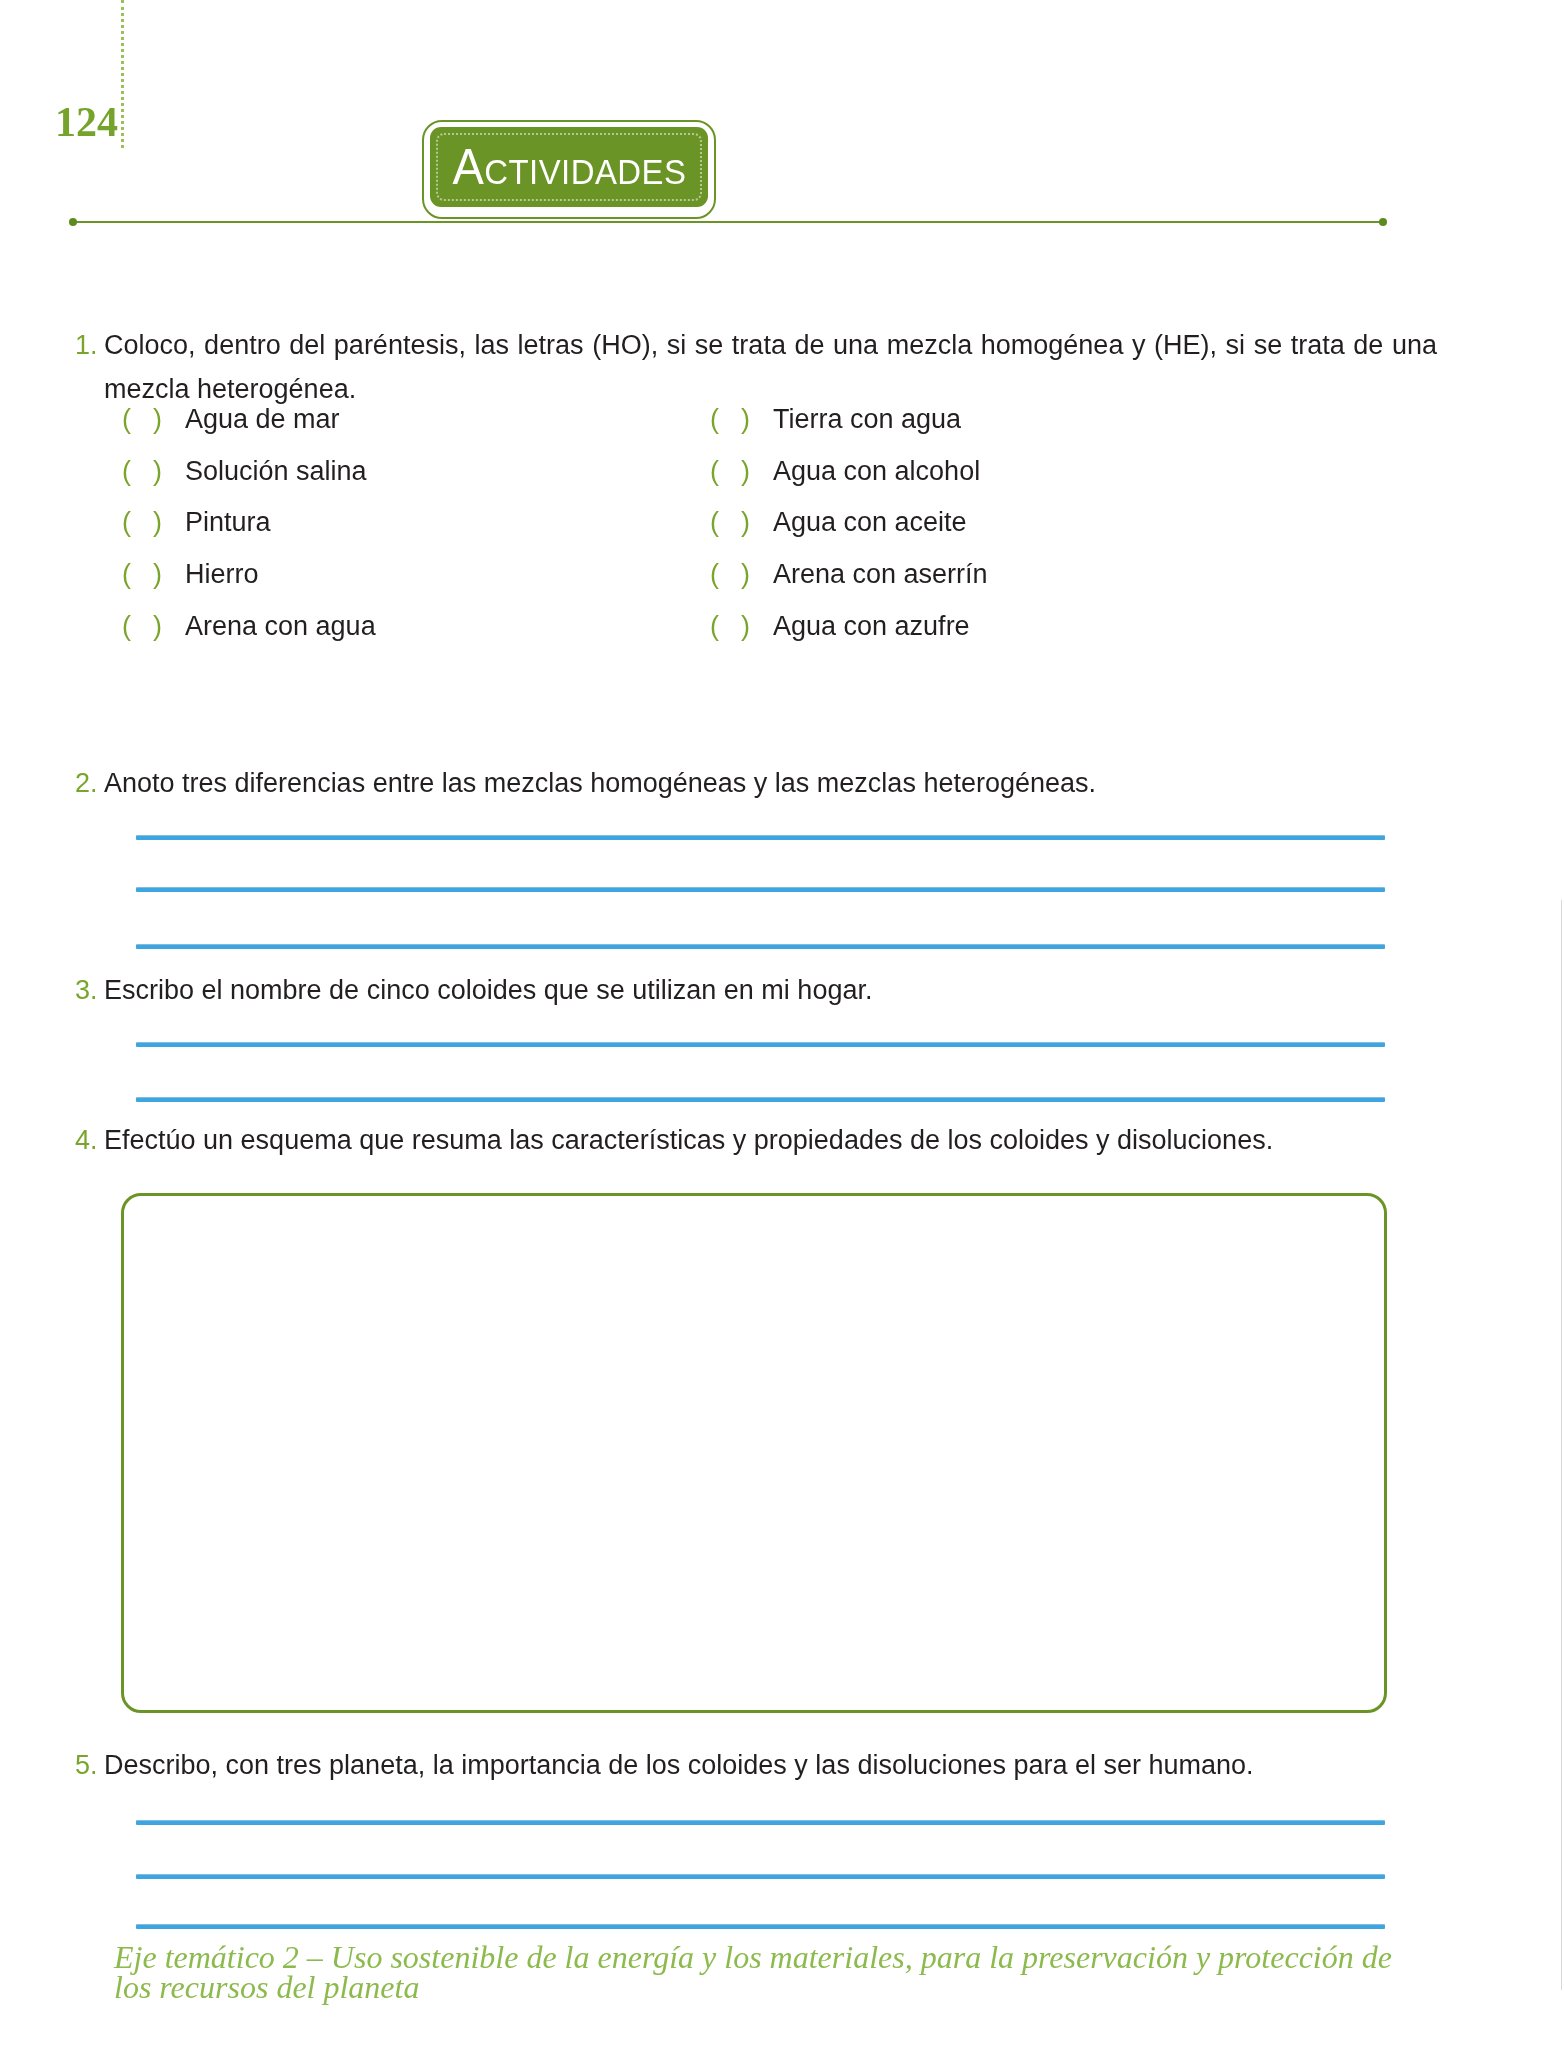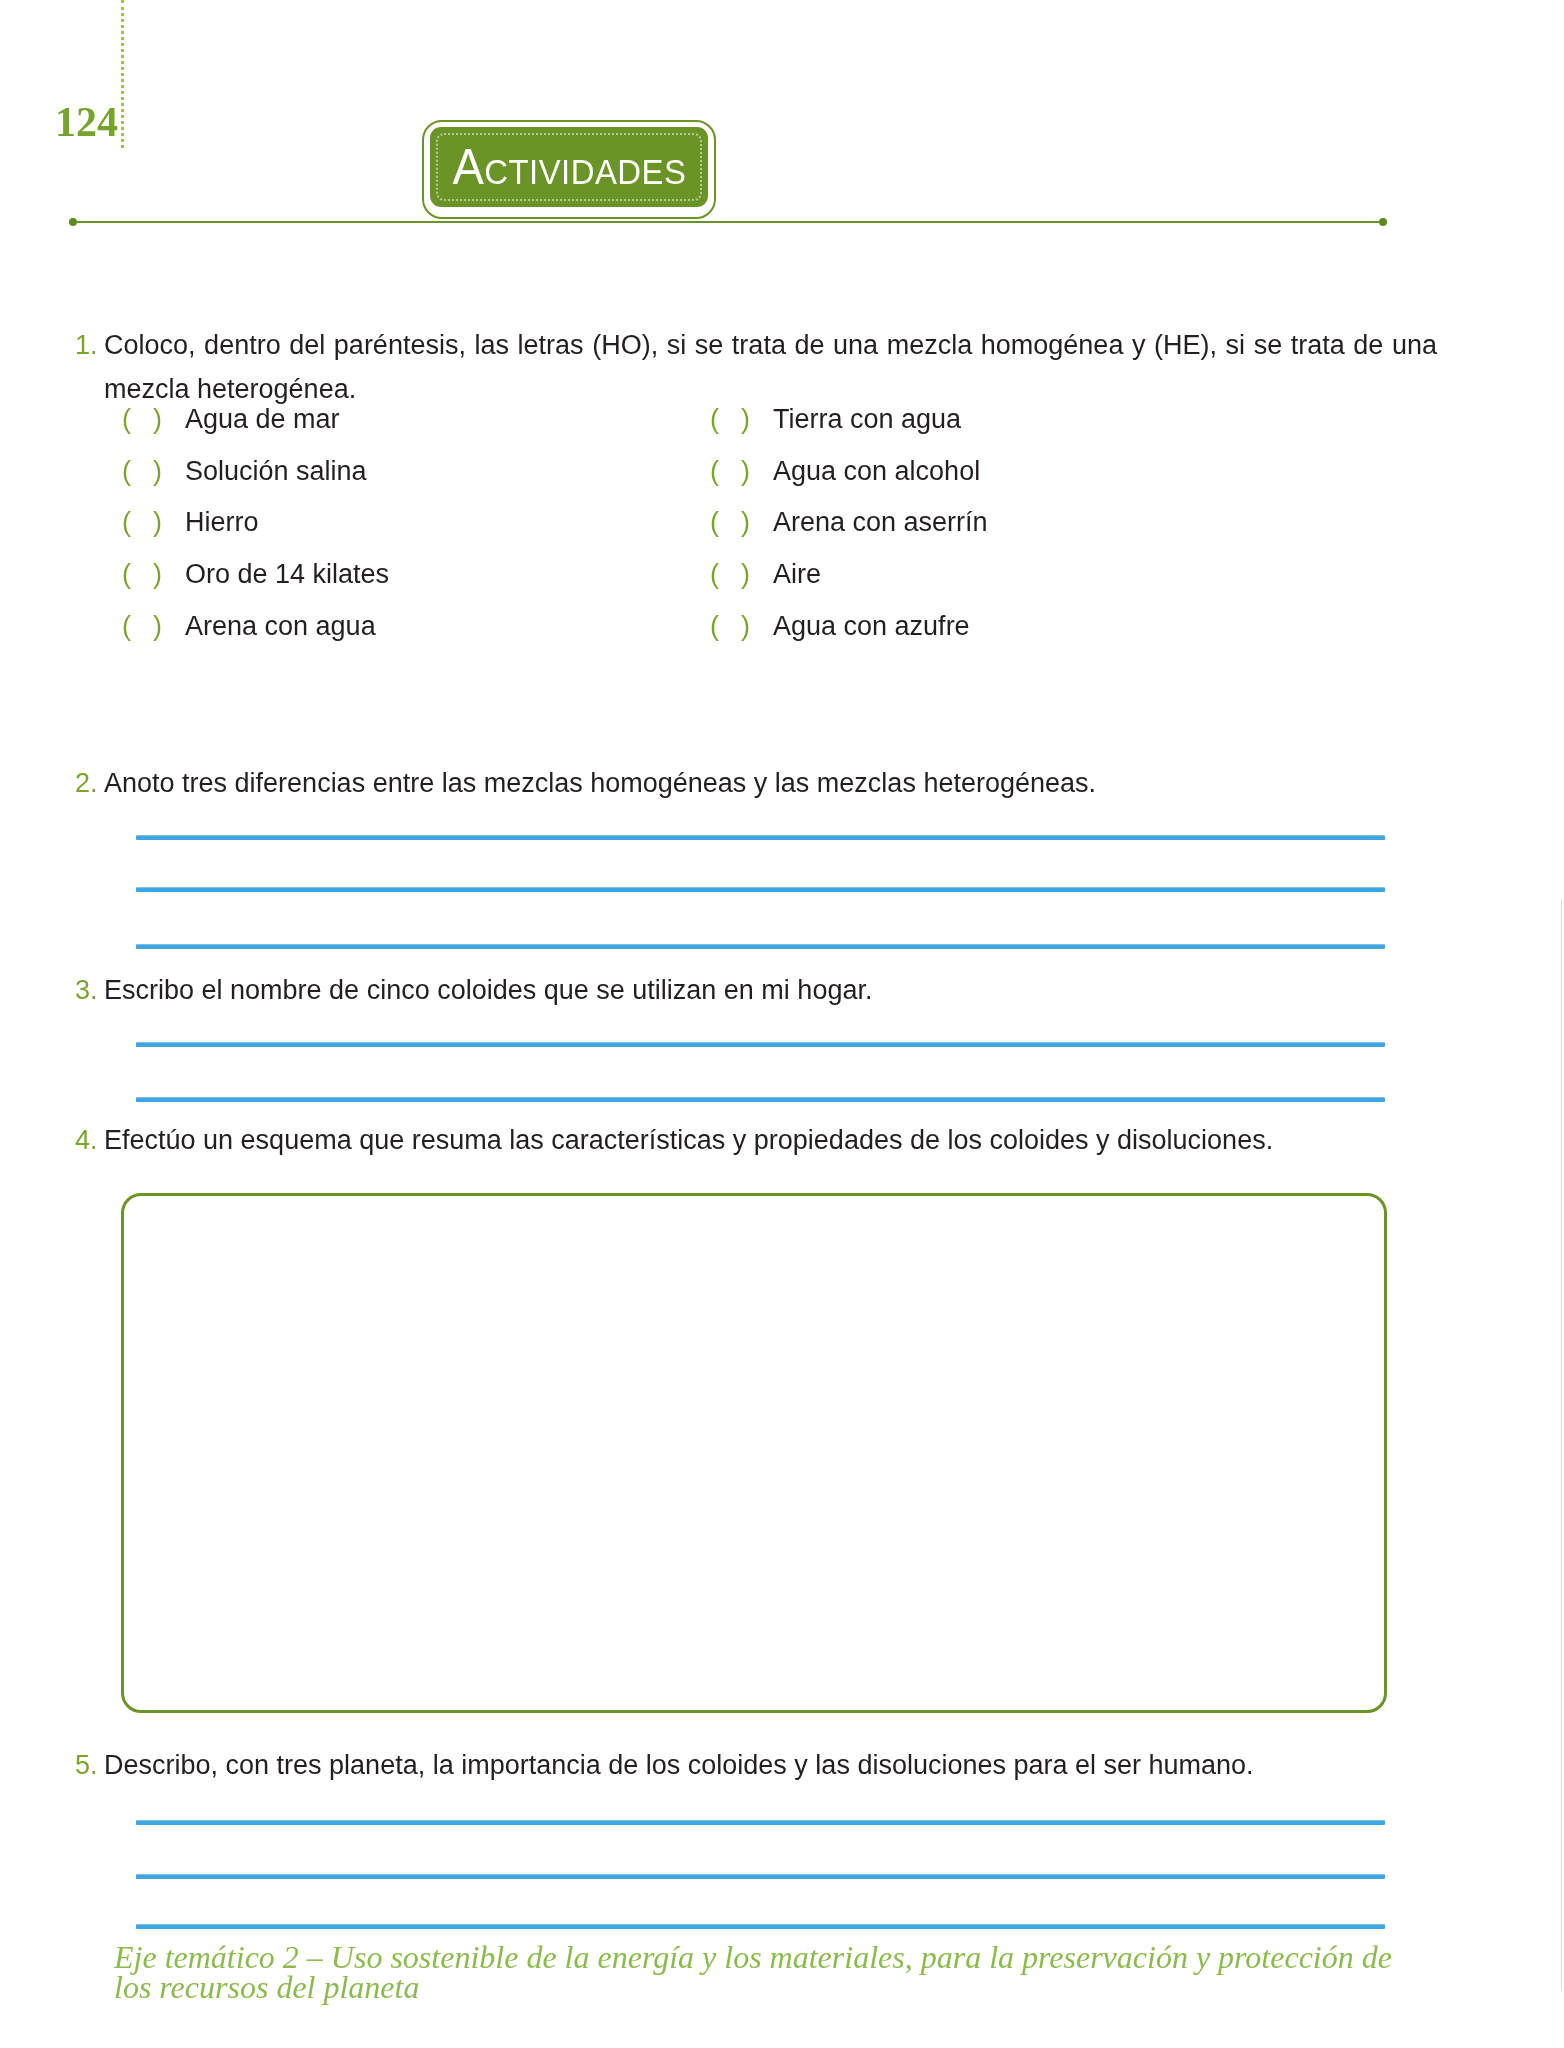--- a/index.html
+++ b/index.html
@@ -146,32 +146,32 @@
     <div class="m-row">
       <span class="m-cell left">
         <span class="paren p-open">(</span><span class="paren p-close">)</span><span class="m-label">Solución salina</span>
       </span>
       <span class="m-cell right">
         <span class="paren p-open">(</span><span class="paren p-close">)</span><span class="m-label">Agua con alcohol</span>
       </span>
     </div>
     <div class="m-row">
       <span class="m-cell left">
+        <span class="paren p-open">(</span><span class="paren p-close">)</span><span class="m-label">Pintura</span>
+      </span>
+      <span class="m-cell right">
+        <span class="paren p-open">(</span><span class="paren p-close">)</span><span class="m-label">Agua con aceite</span>
+      </span>
+    </div>
+    <div class="m-row">
+      <span class="m-cell left">
         <span class="paren p-open">(</span><span class="paren p-close">)</span><span class="m-label">Hierro</span>
       </span>
       <span class="m-cell right">
         <span class="paren p-open">(</span><span class="paren p-close">)</span><span class="m-label">Arena con aserrín</span>
-      </span>
-    </div>
-    <div class="m-row">
-      <span class="m-cell left">
-        <span class="paren p-open">(</span><span class="paren p-close">)</span><span class="m-label">Oro de 14 kilates</span>
-      </span>
-      <span class="m-cell right">
-        <span class="paren p-open">(</span><span class="paren p-close">)</span><span class="m-label">Aire</span>
       </span>
     </div>
     <div class="m-row">
       <span class="m-cell right">
         <span class="paren p-open">(</span><span class="paren p-close">)</span><span class="m-label">Agua con azufre</span>
       </span>
       <span class="m-cell left">
         <span class="paren p-open">(</span><span class="paren p-close">)</span><span class="m-label">Arena con agua</span>
       </span>
     </div>

